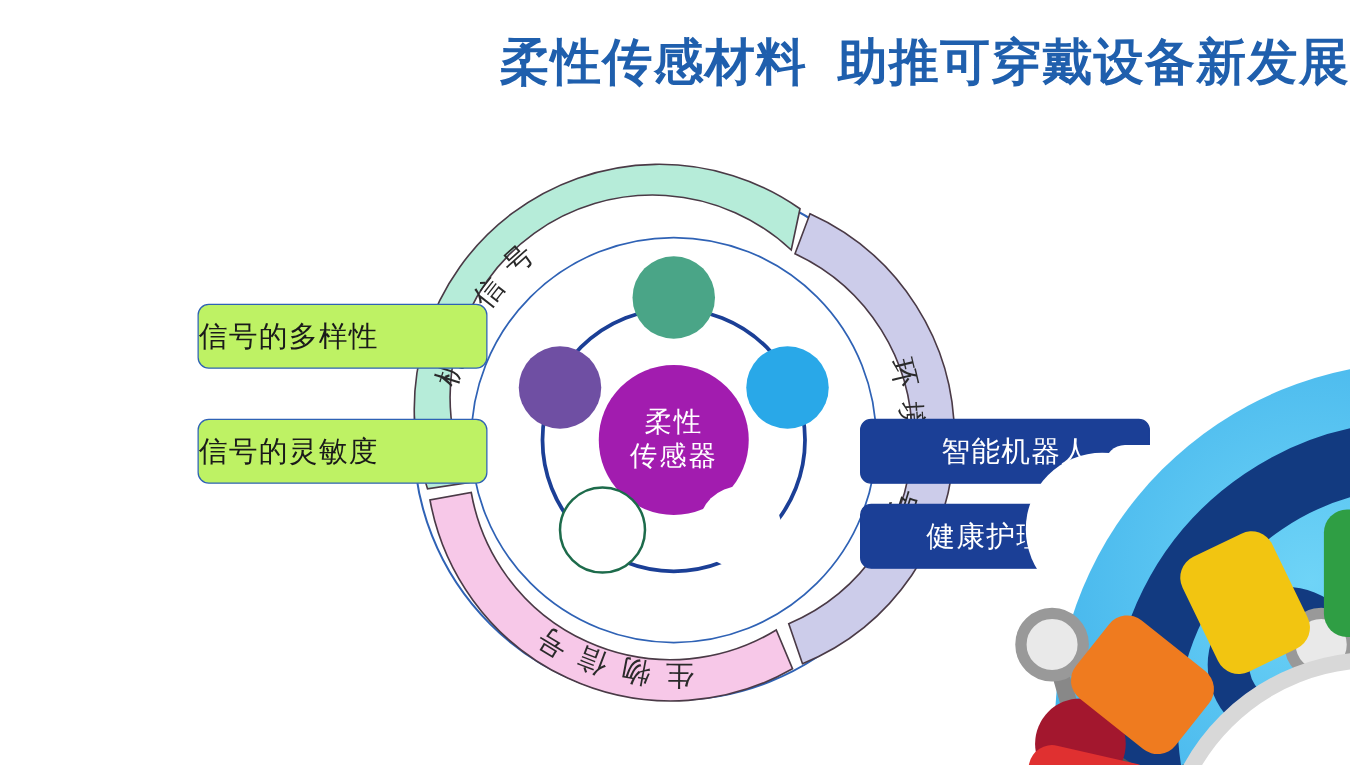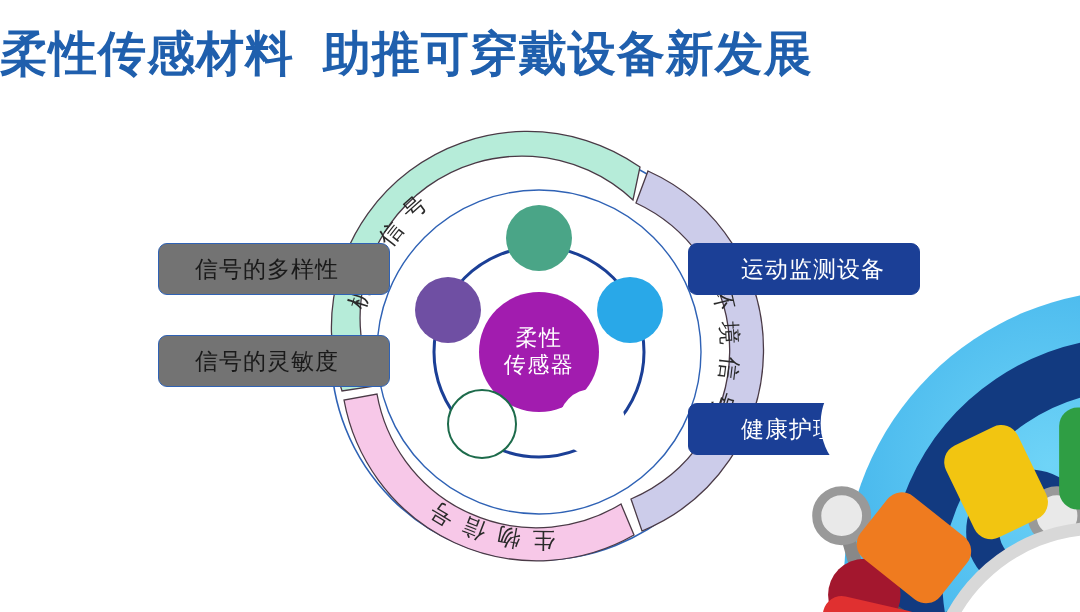--- a/index.html
+++ b/index.html
@@ -15,22 +15,22 @@
     font-family: "Liberation Sans", "DejaVu Sans", sans-serif;
     color: #1a1a1a;
   }
 
   
   .title {
     position: absolute;
     top: 22px;
     left: 0;
     width: 1080px;
-    text-align: left;
-    font-size: 48px;
+    text-align: right;
+    font-size: 40px;
     font-weight: bold;
     letter-spacing: 1px;
     color: #1f5fad;
     white-space: pre;
   }
 
   
   .stage {
     position: absolute;
     left: 0;
@@ -53,24 +53,24 @@
     display: flex;
     align-items: center;
     height: 52px;
     font-size: 23px;
     letter-spacing: 1px;
     border-radius: 9px;
   }
   .label-left {
     left: 158px;
     width: 232px;
-    background: #737373;
+    background: #bef264;
     border: 1.4px solid #2f62b5;
     color: #1a1a1a;
-    justify-content: center;
+    justify-content: flex-start;
     padding-right: 14px;
     z-index: 2;
   }
   .label-right {
     left: 688px;
     width: 232px;
     background: #1b3f96;
     border: 1.4px solid #1b3f96;
     color: #ffffff;
     justify-content: center;
@@ -329,20 +329,20 @@
     </svg>
   </div>
 
   <div class="label-box label-left row1">
     <span>信号的多样性</span>
   </div>
   <div class="label-box label-left row2">
     <span>信号的灵敏度</span>
   </div>
 
-  <div class="label-box label-right row1">
-    <span>运动监测设备</span>
+  <div class="label-box label-right row2">
+    <span>智能机器人</span>
   </div>
   <div class="label-box label-right row3">
     <span>健康护理设备</span>
   </div>
 
 </div>
 
 </body></html>

